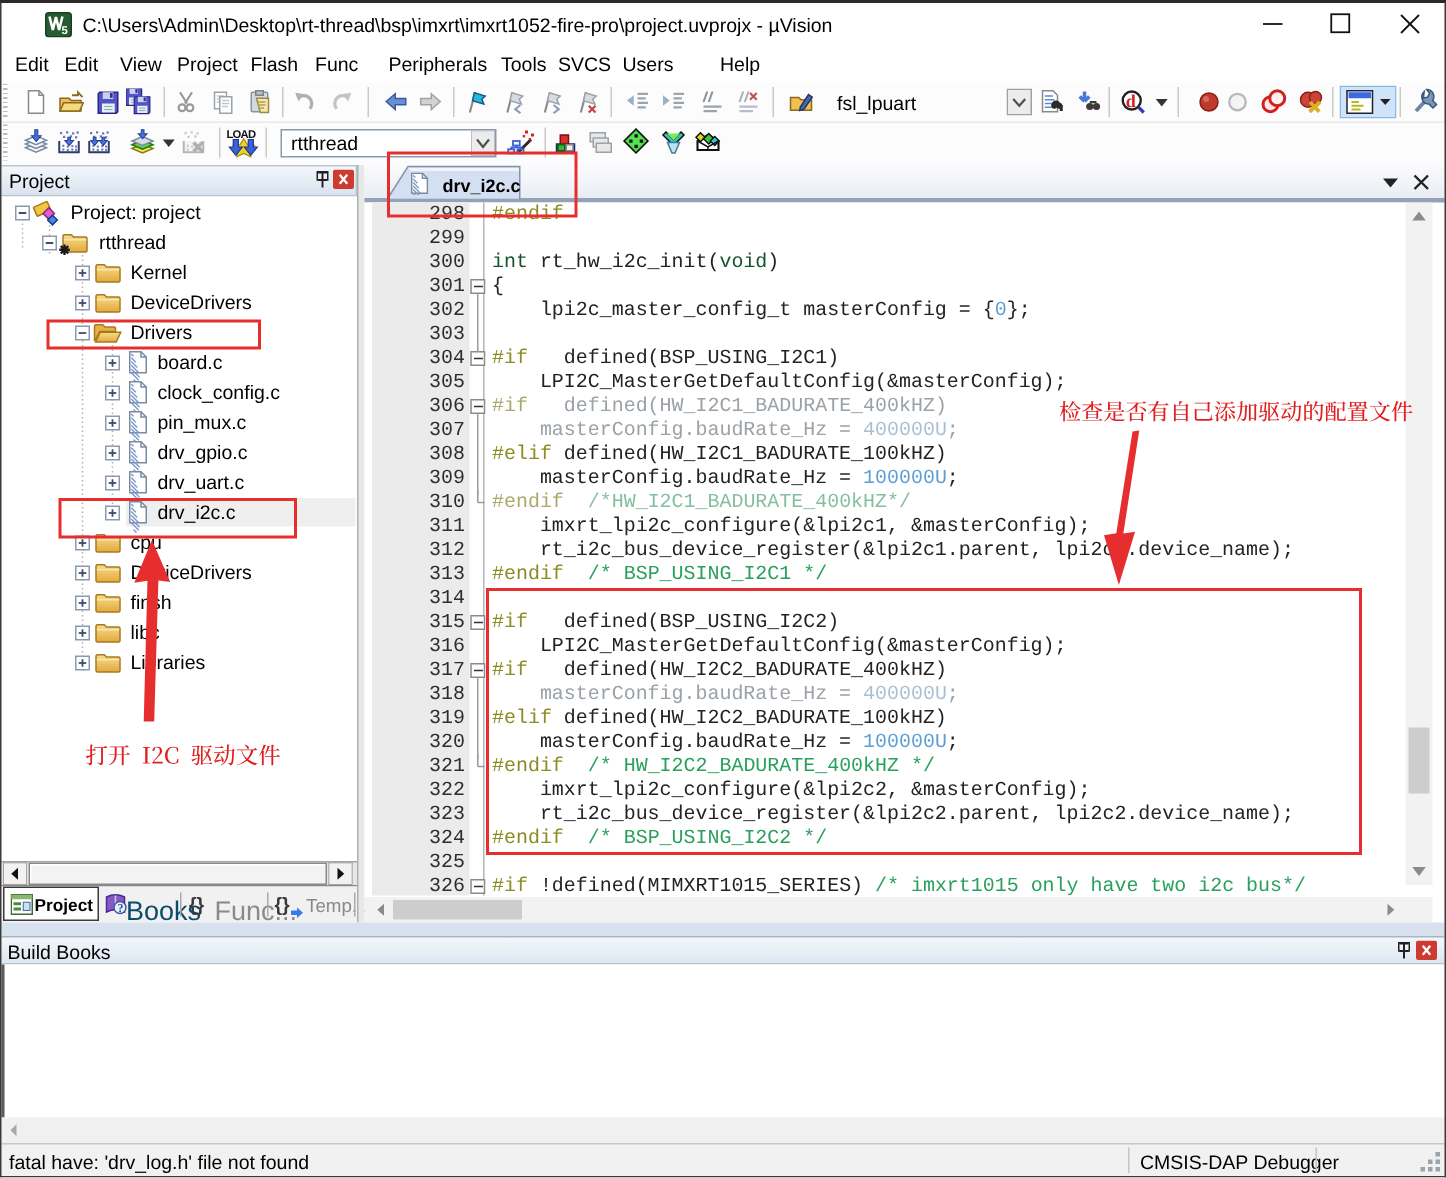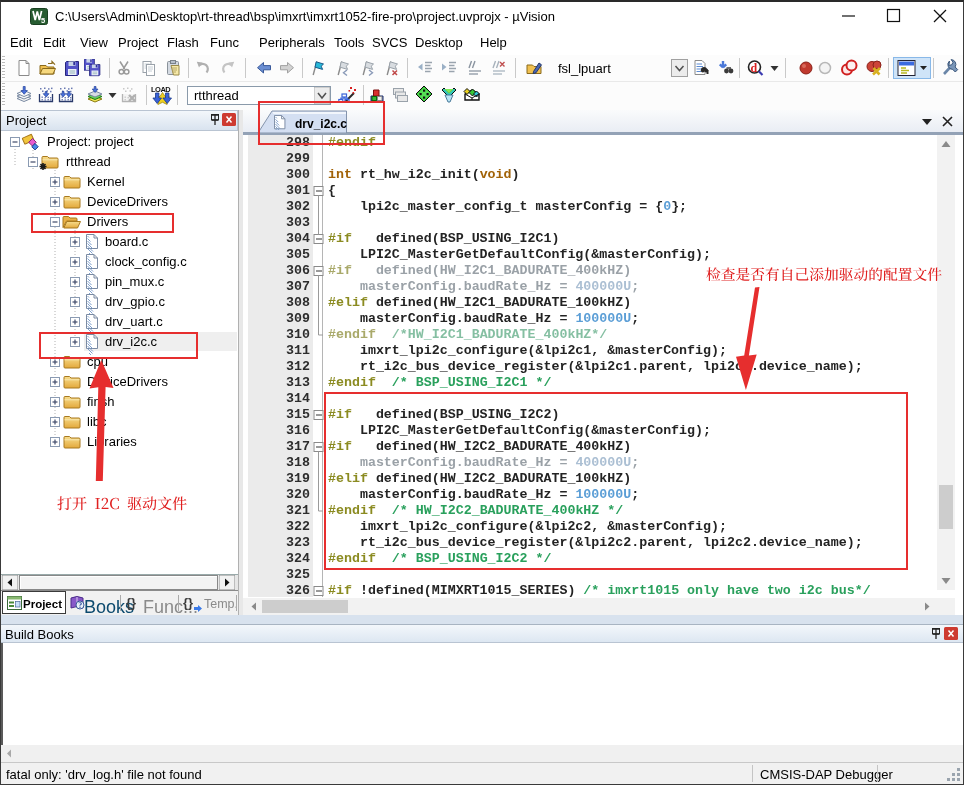--- a/index.html
+++ b/index.html
@@ -1,18 +1,18 @@
 <!DOCTYPE html>
 <html><head><meta charset="utf-8"><style>
 *{margin:0;padding:0;box-sizing:border-box}
 body{width:964px;height:785px;overflow:hidden;font-family:"Liberation Sans",sans-serif;background:#fff;position:relative}
 .a{position:absolute}
 .t{position:absolute;font-size:13px;color:#000;white-space:pre}
-.mono{font-family:"Liberation Mono",monospace;font-weight:bold;font-size:13.3px;white-space:pre;line-height:16px}
-.c{color:#232323}.kw{color:#a16207}.pp{color:#8b8b21}.ppf{color:#a9a96a}.num{color:#5b9ed6}
+.mono{font-family:"Liberation Mono",monospace;font-weight:normal;font-size:13.3px;white-space:pre;line-height:16px}
+.c{color:#232323}.kw{color:#14532d}.pp{color:#8b8b21}.ppf{color:#a9a96a}.num{color:#5b9ed6}
 .numf{color:#abbfd3}.gray{color:#9aa1a7}.com{color:#29a05c}.comf{color:#85bfa2}
 .redbox{position:absolute;border:2px solid #e62e2e}
 .sep1{position:absolute;width:1px;background:#c9c9c9}
 </style></head><body>
 
 <div class="a" style="left:0;top:0;width:964px;height:785px;border:1px solid #3a3a3a;border-top:2px solid #2a2a2a;z-index:90;pointer-events:none"></div>
 <div class="a" style="left:1px;top:2px;width:962px;height:28px;background:#fff"></div>
 <svg class="a" style="left:30px;top:8px" width="18" height="17" viewBox="0 0 18 17">
 <rect x="0.5" y="0.5" width="17" height="16" rx="2" fill="#275c31" stroke="#183f20"></rect>
 <path d="M3 3 L5.2 12 L7.3 3.4 L9.4 12 L11.6 3" stroke="#fff" stroke-width="1.7" fill="none"></path>
@@ -27,21 +27,21 @@
   </svg>
 <div class="t" style="left:10px;top:35px">Edit</div>
 <div class="t" style="left:43px;top:35px">Edit</div>
 <div class="t" style="left:80px;top:35px">View</div>
 <div class="t" style="left:118px;top:35px">Project</div>
 <div class="t" style="left:167px;top:35px">Flash</div>
 <div class="t" style="left:210px;top:35px">Func</div>
 <div class="t" style="left:259px;top:35px">Peripherals</div>
 <div class="t" style="left:334px;top:35px">Tools</div>
 <div class="t" style="left:372px;top:35px">SVCS</div>
-<div class="t" style="left:415px;top:35px">Desktop</div>
+<div class="t" style="left:415px;top:35px">Users</div>
 <div class="t" style="left:480px;top:35px">Help</div>
 <div class="a" style="left:1px;top:55px;width:962px;height:55px;background:#fcfcfc"></div>
 <div class="a" style="left:1px;top:81px;width:962px;height:1px;background:#e9e9e9"></div>
 <div class="a" style="left:2px;top:56px;width:3px;height:24px;background:repeating-linear-gradient(#bbb 0 1px,#fff 1px 3px)"></div>
 <div class="a" style="left:2px;top:83px;width:3px;height:24px;background:repeating-linear-gradient(#bbb 0 1px,#fff 1px 3px)"></div>
 <svg class="a" style="left:15px;top:59px" width="18" height="18" viewBox="0 0 18 18">
     <path d="M4 1.5 H11 L14 4.5 V16.5 H4 Z" fill="#fff" stroke="#8a8a8a"></path>
     <path d="M11 1.5 V4.5 H14" fill="none" stroke="#8a8a8a"></path>
   </svg>
 <svg class="a" style="left:38px;top:59px" width="18" height="18" viewBox="0 0 18 18">
@@ -628,21 +628,21 @@
 <svg class="a" style="left:944px;top:627px" width="14" height="13" viewBox="0 0 14 13">
     <rect width="14" height="13" rx="1.5" fill="#cd3a30"></rect>
     <path d="M4.5 3.5 L9.5 9.5 M9.5 3.5 L4.5 9.5" stroke="#fff" stroke-width="1.5"></path>
   </svg>
 <div class="a" style="left:1px;top:643px;width:962px;height:102px;background:#fff;border-left:2px solid #5a5a5a"></div>
 <div class="a" style="left:1px;top:745px;width:962px;height:17px;background:#f0f0f0"></div>
 <svg class="a" style="left:3px;top:746px" width="12" height="15" viewBox="0 0 12 15">
     <path d="M8 3.5 L4 7.5 L8 11.5 Z" fill="#a8a8a8"></path>
   </svg>
 <div class="a" style="left:1px;top:762px;width:962px;height:22px;background:#f1f1f1;border-top:1px solid #c8c8c8"></div>
-<div class="t" style="left:6px;top:767px">fatal only: 'drv_log.h' file not found</div>
+<div class="t" style="left:6px;top:767px">fatal have: 'drv_log.h' file not found</div>
 <div class="sep1" style="left:752px;top:765px;height:17px;background:#c4c4c4"></div>
 <div class="t" style="left:760px;top:767px">CMSIS-DAP Debugger</div>
 <div class="sep1" style="left:877px;top:765px;height:17px;background:#c4c4c4"></div>
 <svg class="a" style="left:944px;top:766px" width="18" height="17" viewBox="0 0 18 17">
 <g fill="#9aa4ae">
       <rect x="13" y="2" width="3" height="3"></rect>
       <rect x="13" y="7" width="3" height="3"></rect>
       <rect x="8" y="7" width="3" height="3"></rect>
       <rect x="13" y="12" width="3" height="3"></rect>
       <rect x="8" y="12" width="3" height="3"></rect>

